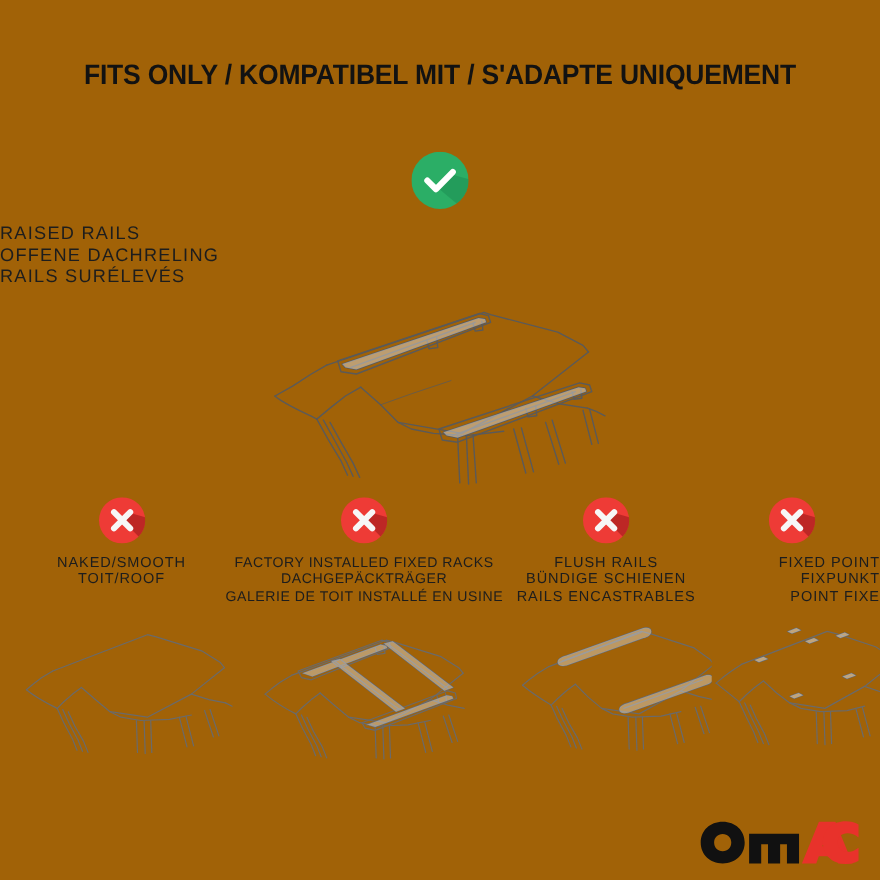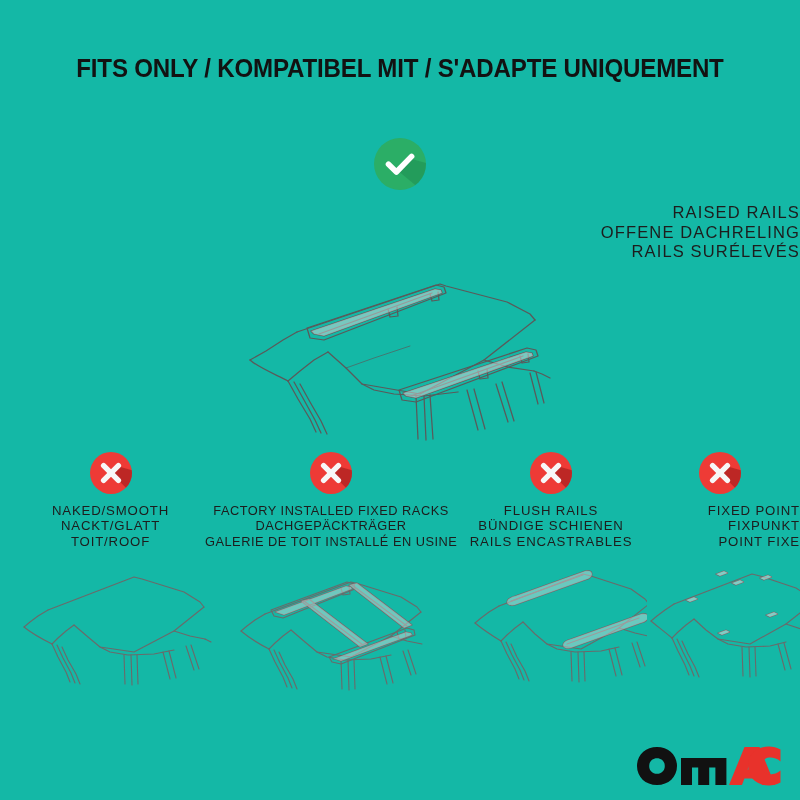--- a/index.html
+++ b/index.html
@@ -11,21 +11,21 @@
     width: 800px;
     height: 800px;
     overflow: hidden;
     font-family: "Liberation Sans", sans-serif;
     -webkit-font-smoothing: antialiased;
   }
   #page {
     position: relative;
     width: 800px;
     height: 800px;
-    background: #14b8a6;
+    background: #a16207;
     text-decoration: underline;
   }
 
   
   .header {
     position: absolute;
     top: 54px;
     left: 0;
     width: 800px;
     text-align: center;
@@ -40,21 +40,21 @@
     transform: scaleX(0.945);
     transform-origin: center center;
   }
 
   
   .main-block {
     position: absolute;
     top: 138px;
     left: 0;
     width: 800px;
-    text-align: right;
+    text-align: left;
   }
   .badge-ok {
     position: relative;
     width: 52px;
     height: 52px;
     margin: 0 auto;
   }
   .badge-ok svg, .badge-no svg { display: block; }
 
   .main-labels {
@@ -232,21 +232,20 @@
             <path d="M21.5 21 L45 45 L48 20 L27 14 Z" fill="#9E1B1B" opacity="0.62"></path>
           </g>
           <g stroke="#F7F7F7" stroke-width="5.4" stroke-linecap="round">
             <line x1="13.6" y1="13.6" x2="28.4" y2="28.4"></line>
             <line x1="28.4" y1="13.6" x2="13.6" y2="28.4"></line>
           </g>
         </svg>
       </div>
       <div class="col-labels">
         <div>NAKED/SMOOTH</div>
-        <div>NACKT/GLATT</div>
         <div>TOIT/ROOF</div>
       </div>
       <div class="col-art">
         <svg width="205" height="140" viewBox="0 0 205 140" aria-hidden="true">
           <g fill="none" stroke="#6a6a6a" stroke-width="1.1" stroke-linejoin="round" stroke-linecap="round">
 
             <path d="M40,62 L126,29 L134,31 L176,44 L192,54 L196,59"></path>
             <path d="M196,59 L166,83 L126,104 L92,99 L80,89 L66,77"></path>
             <path d="M40,62 L30,68 L22,74 L16,79"></path>
             <path d="M66,77 L58,83 L50,90 L44,96"></path>

